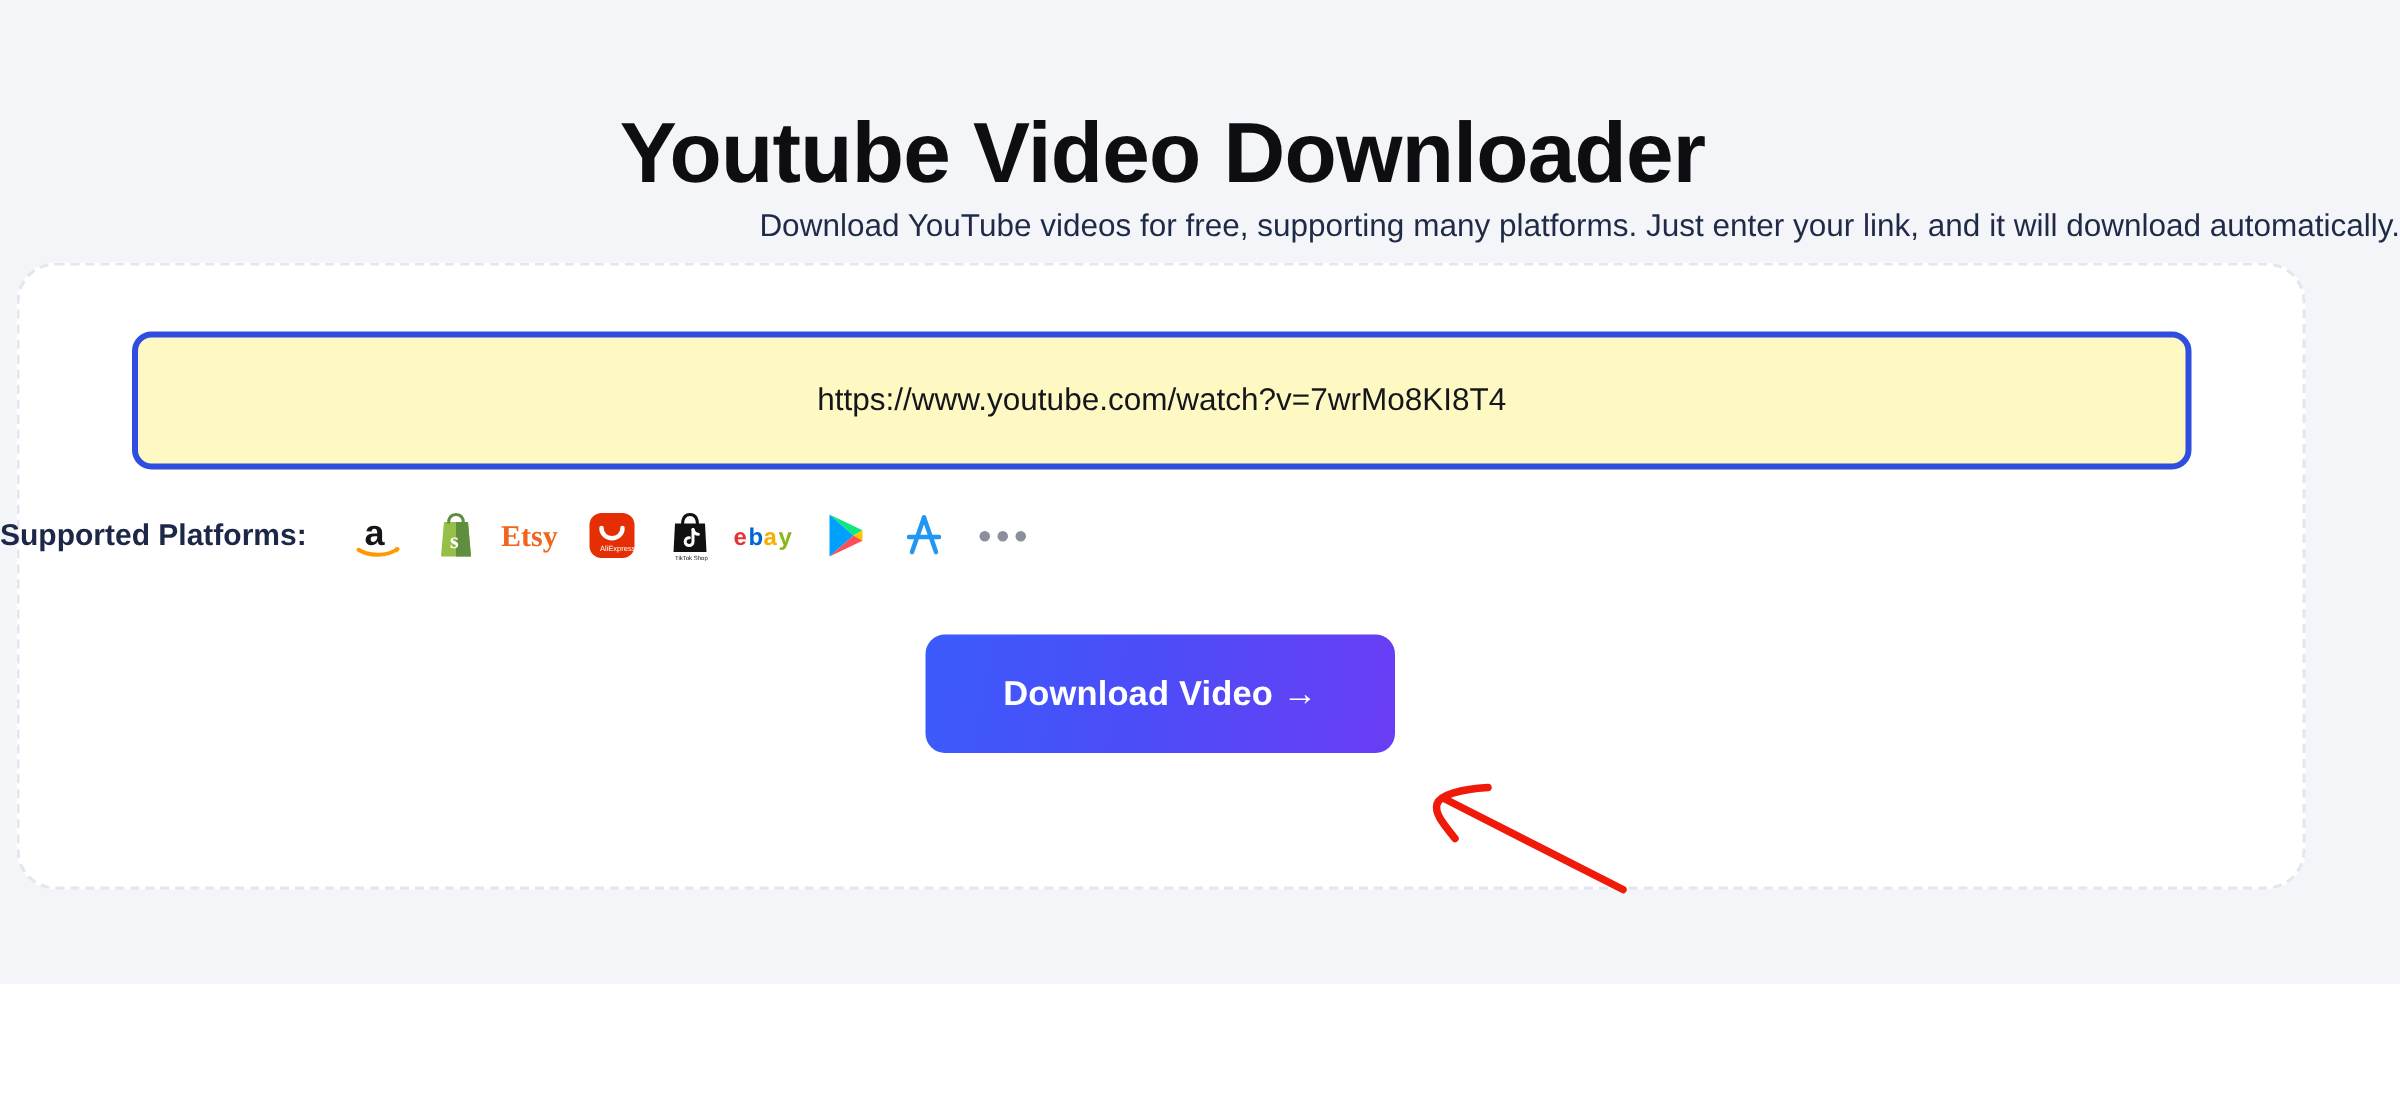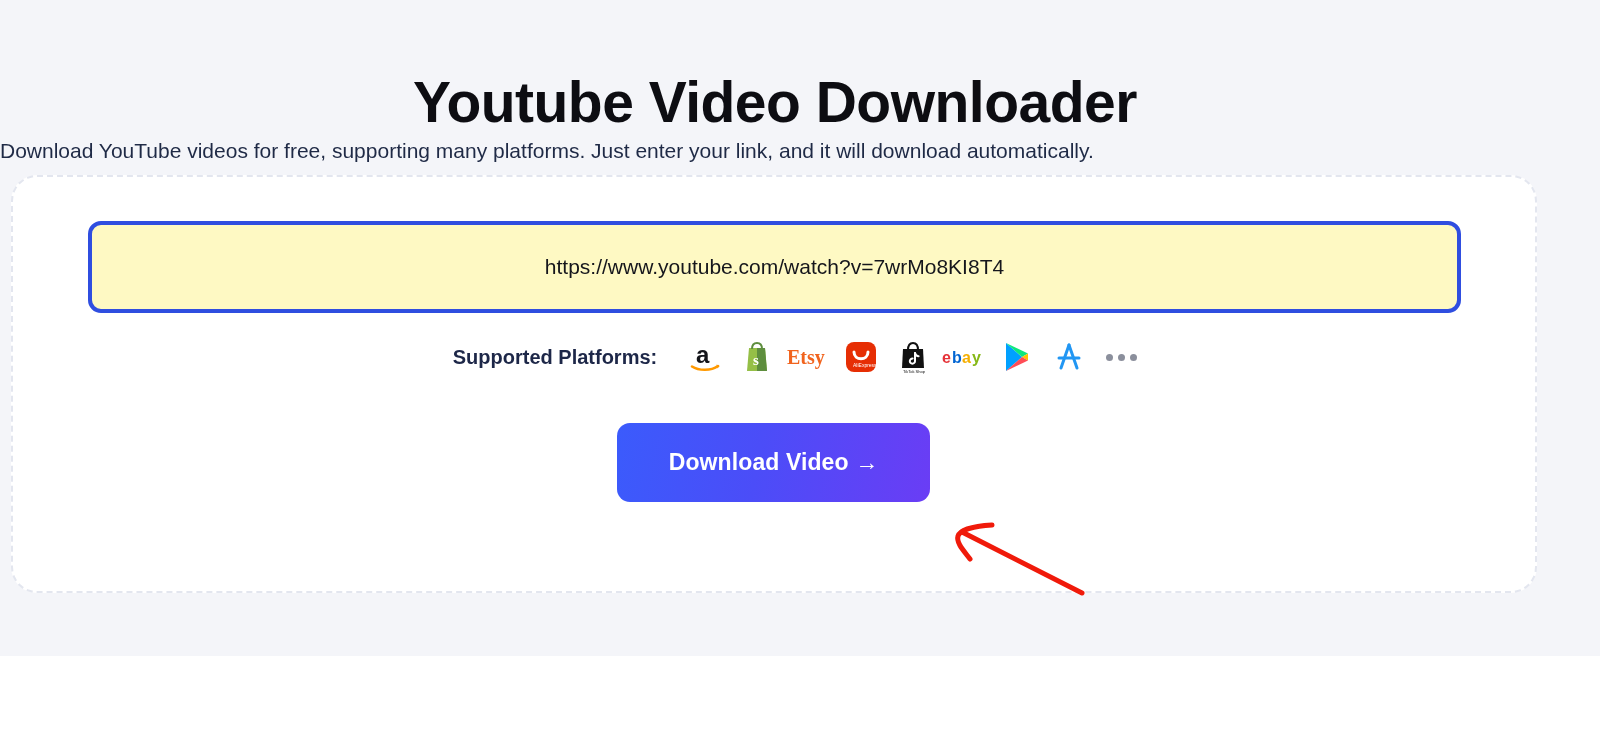--- a/index.html
+++ b/index.html
@@ -38,21 +38,21 @@
     letter-spacing: -0.5px;
     color: #0d0d12;
     font-family: "Liberation Sans", sans-serif;
     margin-left: 28px;
   }
   .page-subtitle {
     position: absolute;
     left: 0;
     top: 114px;
     width: 1600px;
-    text-align: left;
+    text-align: right;
     font-size: 21px;
     line-height: 32px;
     font-weight: 400;
     color: #1f2a46;
   }
   .card {
     position: absolute;
     left: 11px;
     top: 175px;
     width: 1526px;
@@ -80,21 +80,21 @@
     outline: none;
     padding: 0;
   }
   .platforms-row {
     position: absolute;
     left: 0;
     top: 338px;
     width: 1600px;
     display: flex;
     align-items: center;
-    justify-content: center;
+    justify-content: flex-start;
     gap: 0px;
   }
   .platforms-label {
     font-size: 20px;
     font-weight: 700;
     color: #1d2748;
     margin-right: 22px;
     white-space: nowrap;
   }
   .plat-icon {

